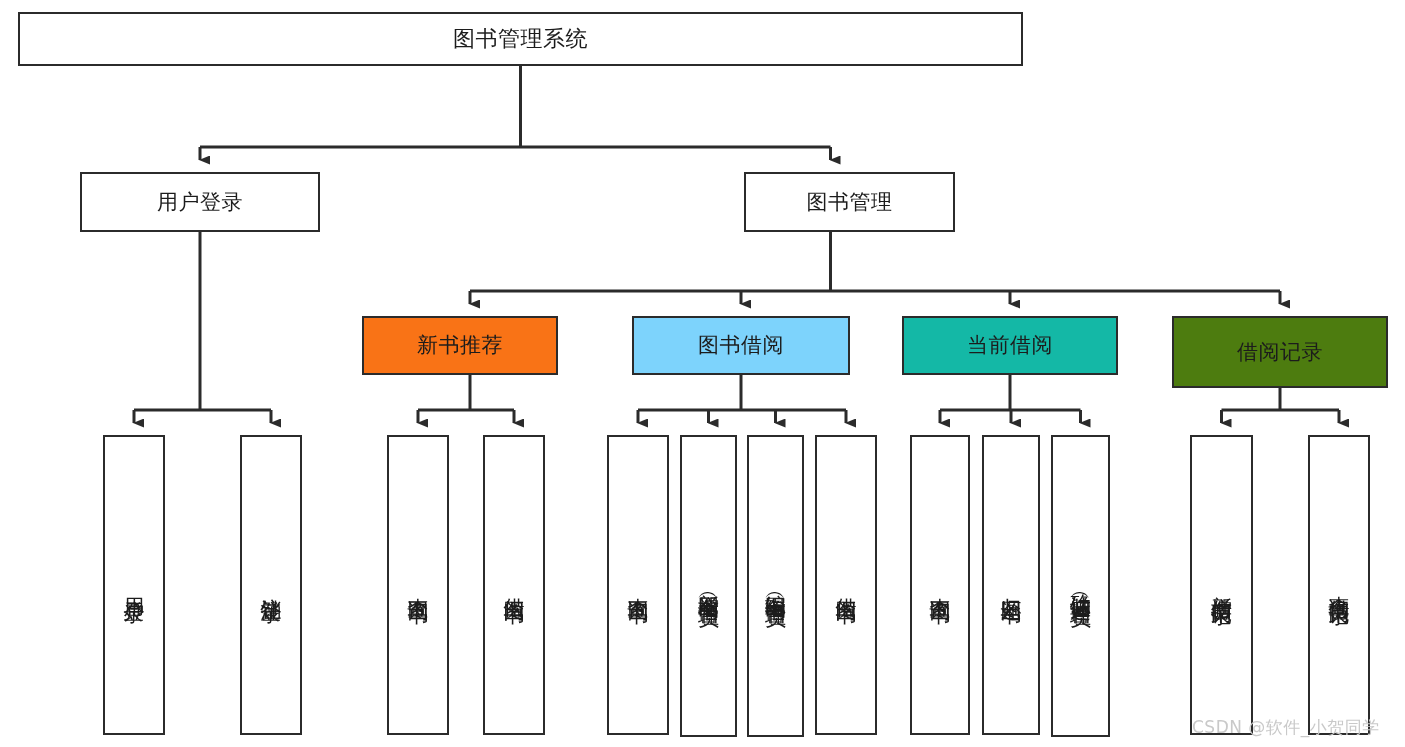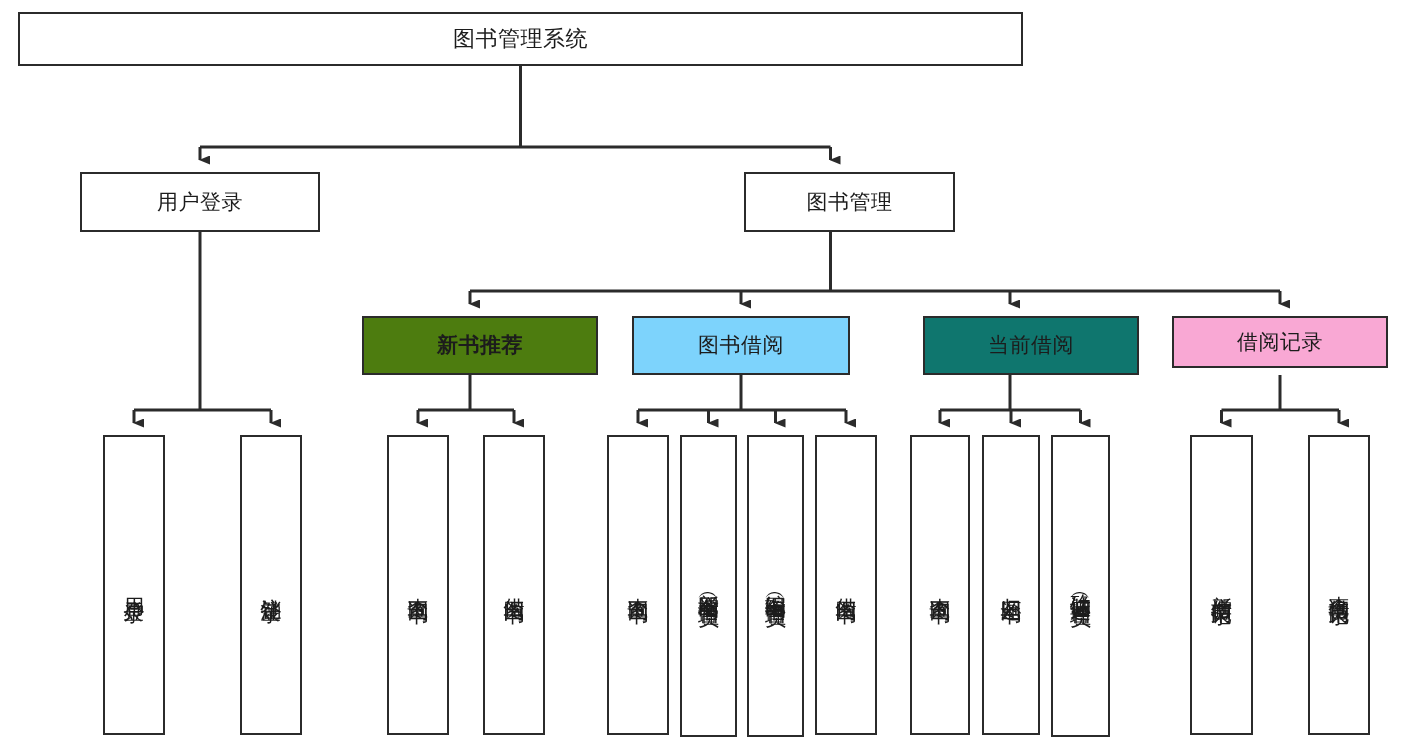--- a/index.html
+++ b/index.html
@@ -110,30 +110,30 @@
   <div id="node-layer">
       <div class="node horiz root" style="left: 18px; top: 12px; width: 1005px; height: 54px; border-color: rgb(43, 43, 43); background: rgb(255, 255, 255); color: rgb(28, 28, 28);">
         <span class="label">图书管理系统</span>
       </div>
       <div class="node horiz" style="left: 80px; top: 172px; width: 240px; height: 60px; border-color: rgb(43, 43, 43); background: rgb(255, 255, 255); color: rgb(28, 28, 28);">
         <span class="label">用户登录</span>
       </div>
       <div class="node horiz" style="left: 712px; top: 172px; width: 211px; height: 60px; border-color: rgb(43, 43, 43); background: rgb(255, 255, 255); color: rgb(28, 28, 28); margin-left: 32px;">
         <span class="label">图书管理</span>
       </div>
-      <div class="node horiz" style="left: 362px; top: 316px; width: 236px; height: 59px; border-color: rgb(43, 43, 43); background: #4d7c0f; color: rgb(28, 28, 28); font-weight: bold;">
+      <div class="node horiz" style="left: 362px; top: 316px; width: 196px; height: 59px; border-color: rgb(43, 43, 43); background: #f97316; color: rgb(28, 28, 28);">
         <span class="label">新书推荐</span>
       </div>
       <div class="node horiz" style="left: 632px; top: 316px; width: 218px; height: 59px; border-color: rgb(43, 43, 43); background: #7dd3fc; color: rgb(28, 28, 28);">
         <span class="label">图书借阅</span>
       </div>
-      <div class="node horiz" style="left: 902px; top: 316px; width: 216px; height: 59px; border-color: rgb(43, 43, 43); background: #0f766e; color: rgb(28, 28, 28); margin-left: 21px;">
+      <div class="node horiz" style="left: 902px; top: 316px; width: 216px; height: 59px; border-color: rgb(43, 43, 43); background: #14b8a6; color: rgb(28, 28, 28);">
         <span class="label">当前借阅</span>
       </div>
-      <div class="node horiz" style="left: 1172px; top: 316px; width: 216px; height: 52px; border-color: rgb(43, 43, 43); background: #f9a8d4; color: rgb(28, 28, 28);">
+      <div class="node horiz" style="left: 1172px; top: 316px; width: 216px; height: 72px; border-color: rgb(43, 43, 43); background: #4d7c0f; color: rgb(28, 28, 28);">
         <span class="label">借阅记录</span>
       </div>
       <div class="node vert" style="left: 103px; top: 435px; width: 62px; height: 300px; border-color: rgb(43, 43, 43); background: rgb(255, 255, 255); color: rgb(28, 28, 28);">
         <span class="label">用户登录</span>
       </div>
       <div class="node vert" style="left: 240px; top: 435px; width: 62px; height: 300px; border-color: rgb(43, 43, 43); background: rgb(255, 255, 255); color: rgb(28, 28, 28);">
         <span class="label">注销登录</span>
       </div>
       <div class="node vert" style="left: 387px; top: 435px; width: 62px; height: 300px; border-color: rgb(43, 43, 43); background: rgb(255, 255, 255); color: rgb(28, 28, 28);">
         <span class="label">查询图书</span>
@@ -163,13 +163,14 @@
         <span class="label">确认归还（管理员）</span>
       </div>
       <div class="node vert" style="left: 1190px; top: 435px; width: 63px; height: 300px; border-color: rgb(43, 43, 43); background: rgb(255, 255, 255); color: rgb(28, 28, 28);">
         <span class="label">新增借阅记录</span>
       </div>
       <div class="node vert" style="left: 1308px; top: 435px; width: 62px; height: 300px; border-color: rgb(43, 43, 43); background: rgb(255, 255, 255); color: rgb(28, 28, 28);">
         <span class="label">查询借阅记录</span>
       </div>
     </div>
 
+  <div class="watermark" style="left: 1192px; top: 716px; color: rgb(201, 201, 201);">CSDN @软件_小贺同学</div>
 </div>
 
 </body></html>

